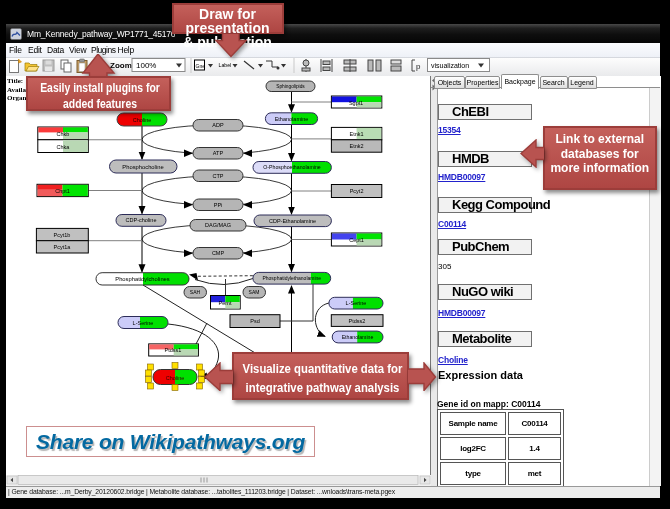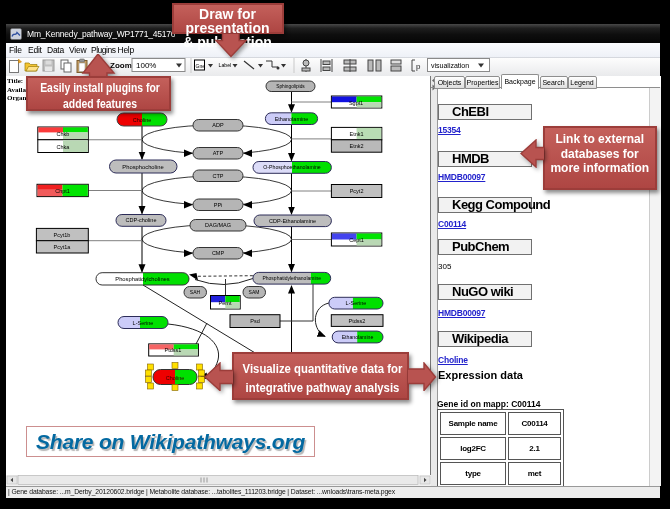--- a/index.html
+++ b/index.html
@@ -443,33 +443,33 @@
 <div class="hbox" style="left:438px;top:104px;">ChEBI</div>
 <div class="lnk" style="left:438px;top:124.5px;">15354</div>
 <div class="hbox" style="left:438px;top:150.5px;">HMDB</div>
 <div class="lnk" style="left:438px;top:171.5px;">HMDB00097</div>
 <div class="hbox" style="left:438px;top:196.5px;">Kegg Compound</div>
 <div class="lnk" style="left:438px;top:218.5px;">C00114</div>
 <div class="hbox" style="left:438px;top:239px;">PubChem</div>
 <div class="abs" style="left:438px;top:262px;font-size:8px;color:#000;">305</div>
 <div class="hbox" style="left:438px;top:283.5px;">NuGO wiki</div>
 <div class="lnk" style="left:438px;top:308px;">HMDB00097</div>
-<div class="hbox" style="left:438px;top:330.5px;">Wikipedia</div>
+<div class="hbox" style="left:438px;top:330.5px;">Metabolite</div>
 <div class="lnk" style="left:438px;top:354.5px;">Choline</div>
 <div class="abs" style="left:438px;top:369px;font-size:11px;font-weight:bold;color:#000;">Expression data</div>
 <div class="abs" style="left:437px;top:398.5px;font-size:8.5px;font-weight:bold;color:#000;">Gene id on mapp: C00114</div>
 <table class="exp">
   <tbody>
       <tr>
         <td class="c1">Sample name</td>
         <td class="c2">C00114</td>
       </tr>
   <tr>
         <td class="c1">log2FC</td>
-        <td class="c2">2.1</td>
+        <td class="c2">1.4</td>
       </tr>
   <tr>
         <td class="c1">type</td>
         <td class="c2">met</td>
       </tr>
 </tbody>
   </table>
 
 <div class="abs" id="hscroll"></div>
 <svg class="abs" style="left:6px;top:475px" width="425" height="10" viewBox="0 0 425 10">

